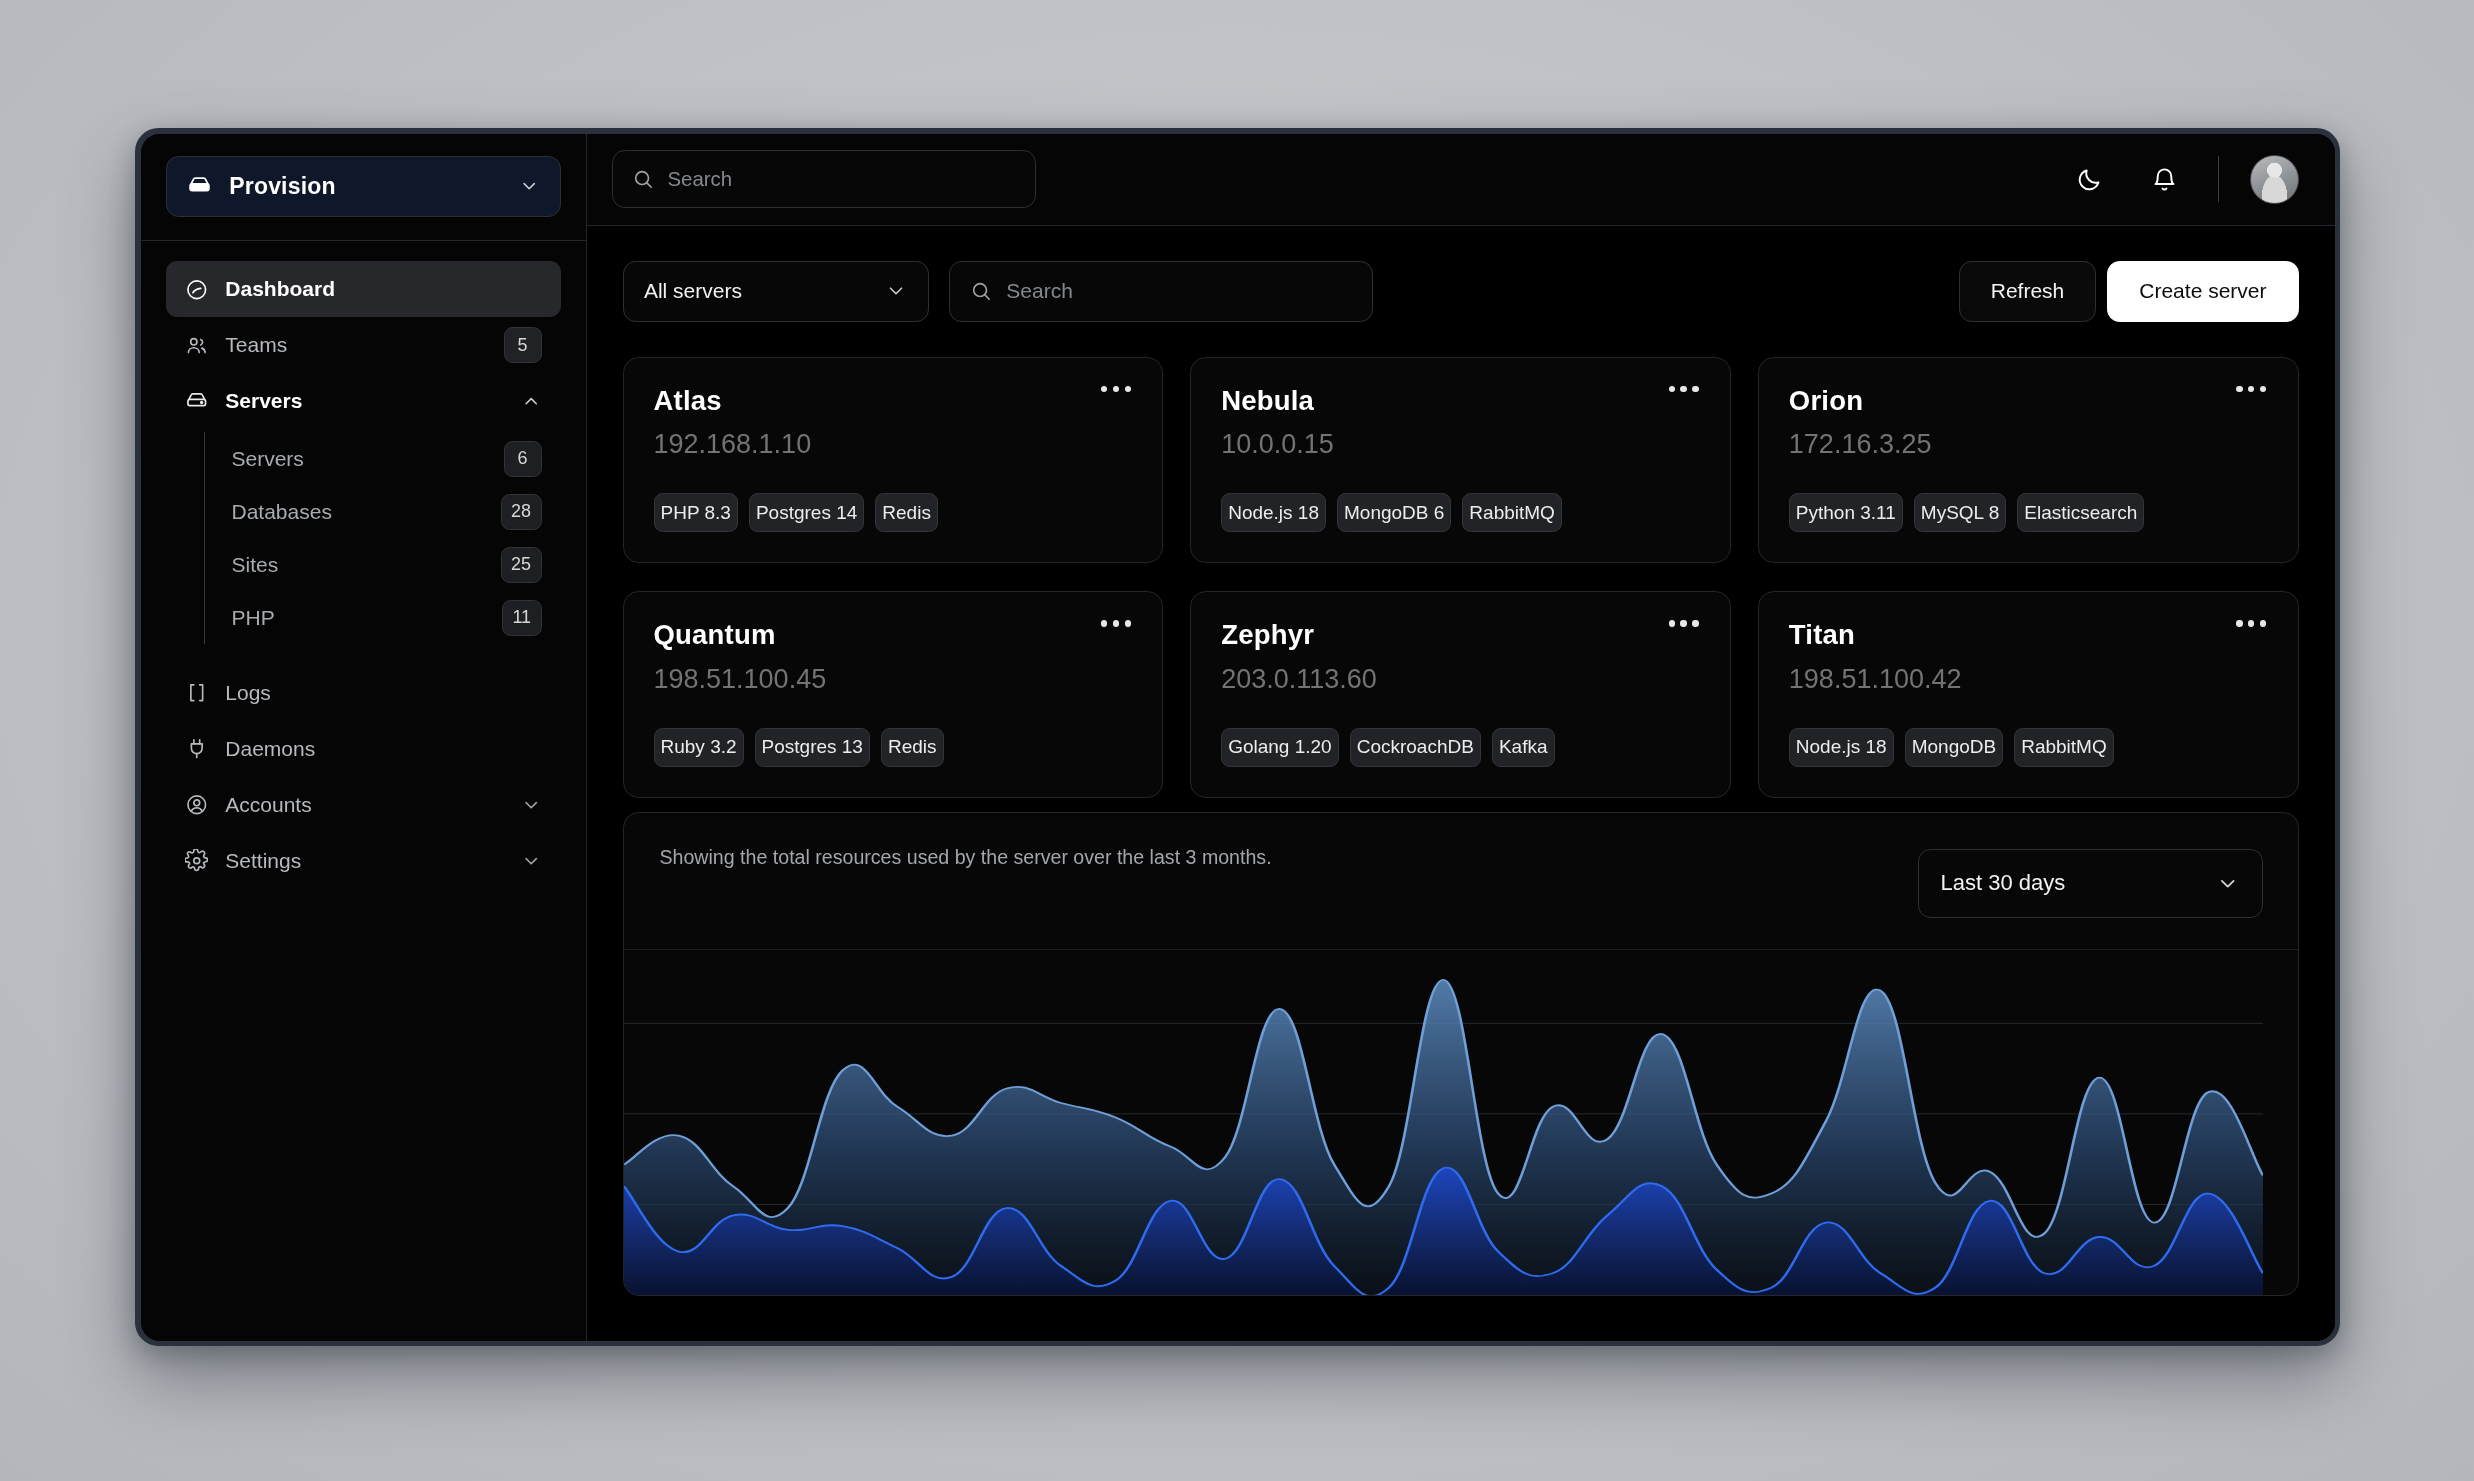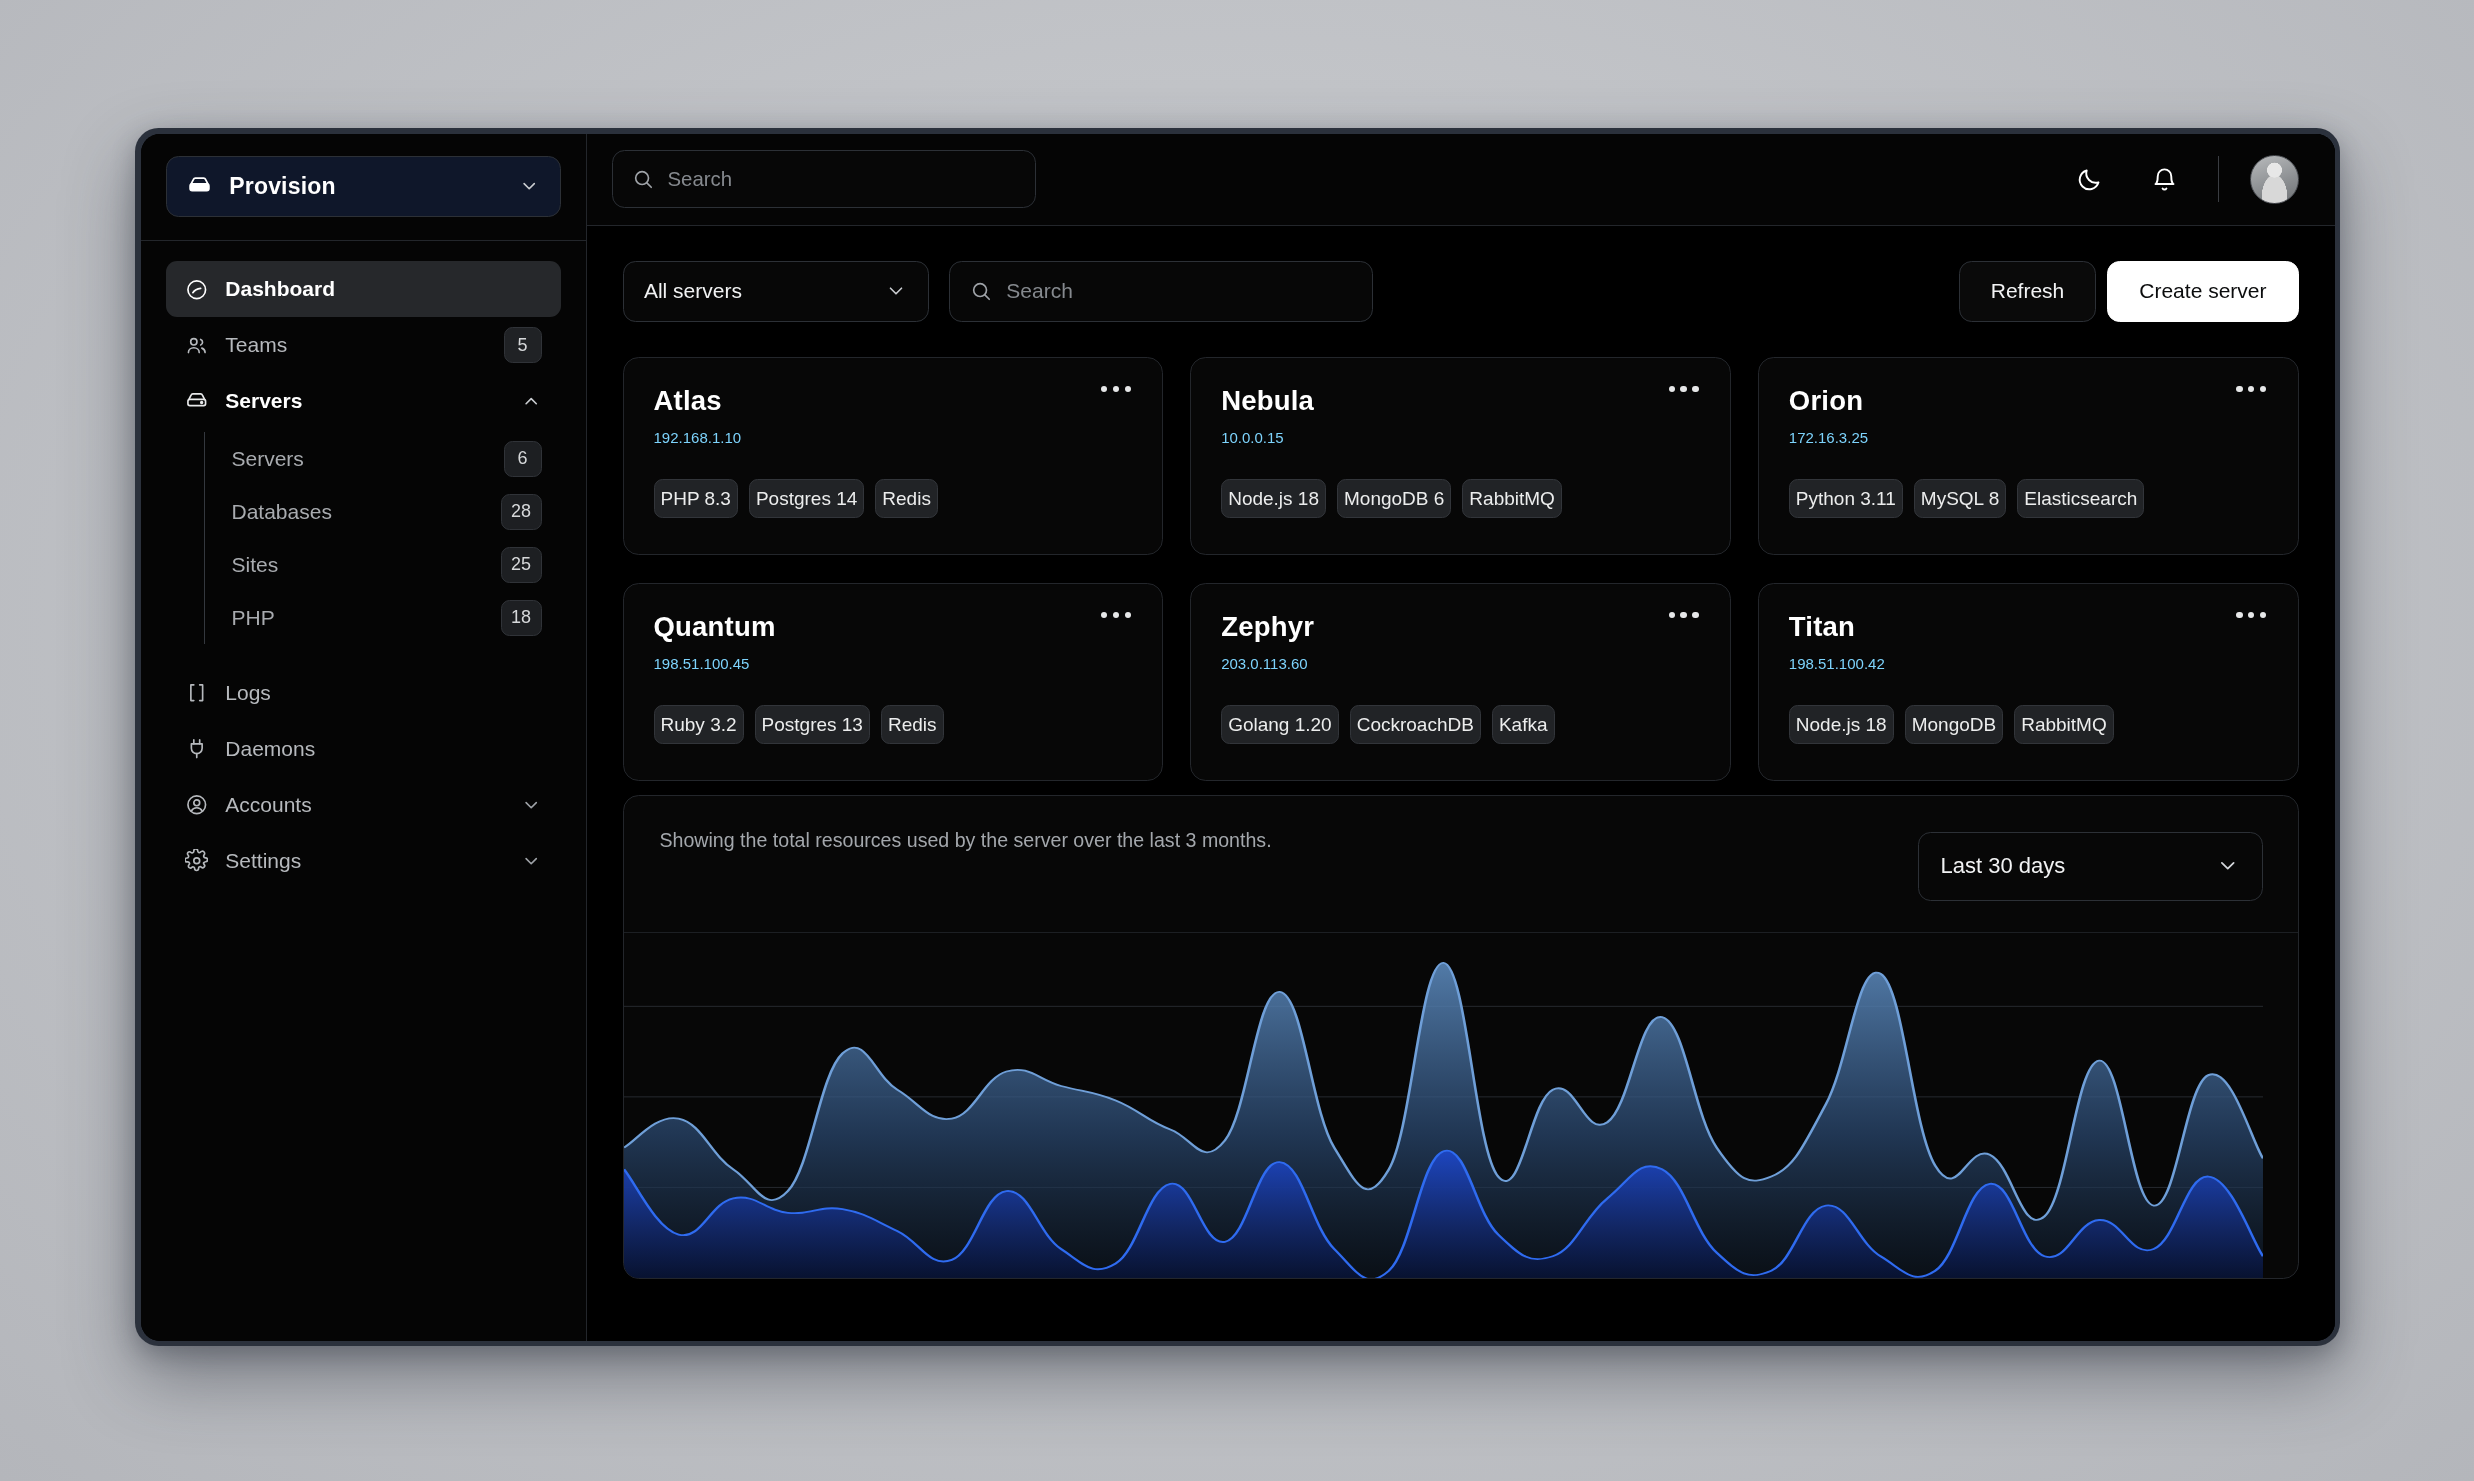--- a/index.html
+++ b/index.html
@@ -219,21 +219,21 @@
     position: absolute; top: 22px; right: 25px;
     display: flex; gap: 5.5px; cursor: pointer; padding: 6.3px;
   }
   .server-card .card-menu i {
     width: 6.3px; height: 6.3px; border-radius: 50%; background: #e6e7e8; display: block;
   }
   .server-card .card-title {
     color: #ffffff; font-size: 27.5px; font-weight: bold; letter-spacing: 0.2px;
     margin-bottom: 12.6px;
   }
-  .server-card .card-ip { color: #7dd3fc; font-size: 15px; margin-bottom: 33px; }
+  .server-card .card-ip { color: #737373; font-size: 27px; margin-bottom: 33px; }
   .tag-row { display: flex; gap: 11px; flex-wrap: wrap; }
   .tag {
     height: 39px; padding: 0 6px; border-radius: 8.6px;
     background: #212326; border: 0.8px solid #32353a;
     color: #eceded; font-size: 19px;
     display: flex; align-items: center;
   }
 
   
   #resources-panel {
@@ -338,21 +338,21 @@
           <div class="nav-item">
             <span class="nav-label">Databases</span>
             <span class="count-badge">28</span>
           </div>
           <div class="nav-item">
             <span class="nav-label">Sites</span>
             <span class="count-badge">25</span>
           </div>
           <div class="nav-item">
             <span class="nav-label">PHP</span>
-            <span class="count-badge">18</span>
+            <span class="count-badge">11</span>
           </div>
         </div>
 
         <div class="nav-gap"></div>
 
         <div class="nav-item">
           <span class="icon">
             <svg width="23.5" height="23.5" viewBox="0 0 24 24" fill="none" stroke="#b6b9bd" stroke-width="1.7" stroke-linecap="round" stroke-linejoin="round">
               <path d="M9 4H6v16h3"></path>
                 <path d="M15 4h3v16h-3"></path>

